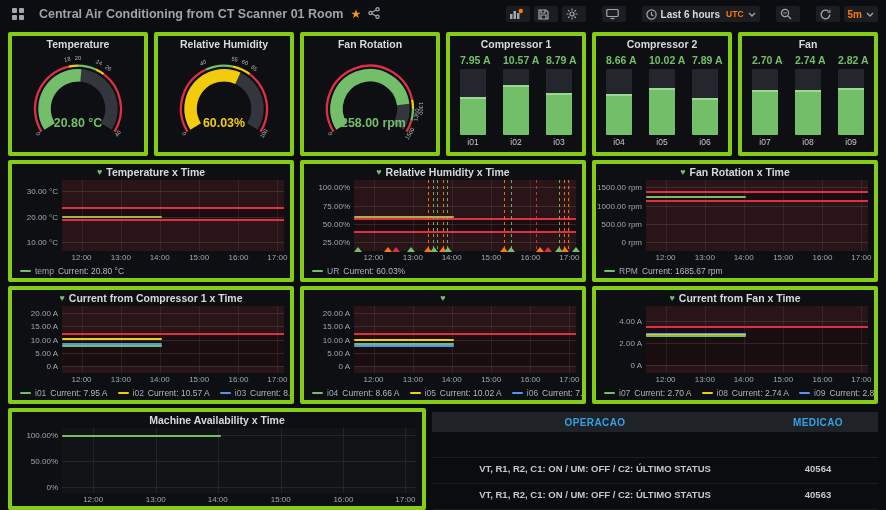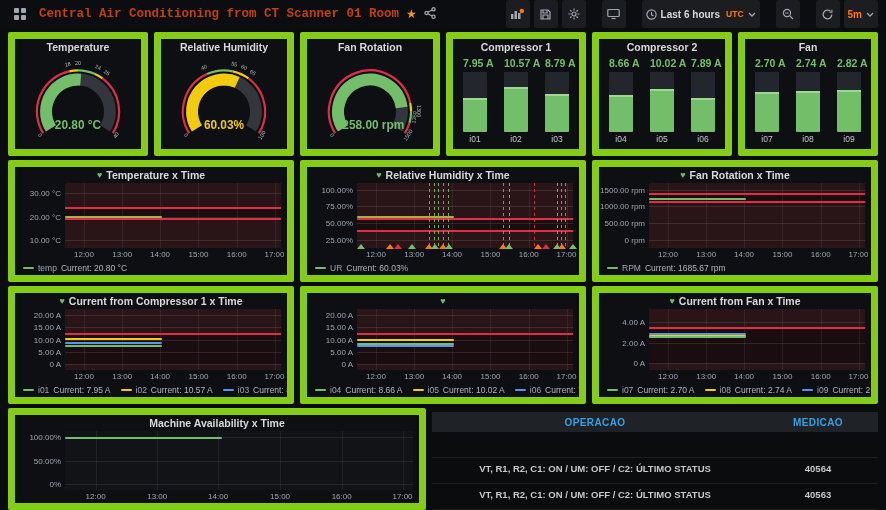--- a/index.html
+++ b/index.html
@@ -2,38 +2,38 @@
 <html><head>
 <meta charset="utf-8">
 <style>
   html,body{margin:0;padding:0;background:#000;}
   *{box-sizing:border-box;}
   .app{width:886px;height:510px;background:#0b0c0e;overflow:hidden;display:flex;flex-direction:column;
        font-family:"Liberation Sans",sans-serif;color:#d8d9da;}
   
   .hdr{height:28px;flex:none;display:flex;align-items:center;padding:0 8px;background:#0c0d10;}
   .hdr-left{display:flex;align-items:center;gap:7px;flex:1;min-width:0;}
-  .hdr-title{font-size:12.5px;font-weight:700;color:#c2410c;white-space:nowrap;font-family:Liberation Mono, monospace;}
+  .hdr-title{font-size:12.5px;font-weight:700;color:#a3a3a3;white-space:nowrap;}
   .hdr-right{display:flex;align-items:center;gap:4px;}
-  .ibtn{height:28px;min-width:24px;border-radius:2px;background:#1b1d21;display:flex;align-items:center;
-        justify-content:center;color:#9fa7b3;padding:0 4px;gap:4px;}
+  .ibtn{height:16px;min-width:24px;border-radius:2px;background:#1b1d21;display:flex;align-items:center;
+        justify-content:space-between;color:#9fa7b3;padding:0 4px;gap:4px;}
   .ibtn svg{display:block;}
   .tbtn{font-size:10px;font-weight:600;color:#d8d9da;}
   .tz{color:#ff780a;font-size:8.5px;font-weight:700;margin-left:2px;}
   .intv{color:#ff780a;font-weight:700;font-size:10px;}
   .star{color:#f79520;font-size:12px;line-height:1;}
   .gap12{width:8px;}
   
   main{flex:1;padding:4px 8px 0 8px;display:flex;flex-direction:column;gap:4px;min-height:0;}
   .row{display:grid;gap:6px;}
   .r1{grid-template-columns:repeat(6,1fr);height:124px;}
   .r2{grid-template-columns:repeat(3,1fr);height:122px;}
   .r3{grid-template-columns:repeat(3,1fr);height:118px;}
   .r4{grid-template-columns:418px 1fr;flex:1;min-height:0;}
-  .panel{background:#0e0f12;border:7px solid #84cc16;border-radius:2px;display:flex;flex-direction:column;
+  .panel{background:#0e0f12;border:4px solid #84cc16;border-radius:2px;display:flex;flex-direction:column;
          overflow:hidden;min-width:0;}
   .panel-title{height:16px;flex:none;display:flex;align-items:center;justify-content:center;gap:4px;
                font-size:10.5px;font-weight:600;color:#d8d9da;white-space:nowrap;}
   .heart{color:#73bf69;font-size:9px;line-height:1;}
   
   .gauge-body{flex:1;display:flex;align-items:center;justify-content:center;}
   
   .bars{flex:1;display:flex;gap:17px;padding:2px 10px 4px 10px;min-height:0;}
   .bar-col{flex:1;display:flex;flex-direction:column;min-width:0;}
   .bar-val{height:15px;font-size:10.5px;font-weight:700;color:#73bf69;text-align:center;white-space:nowrap;}

